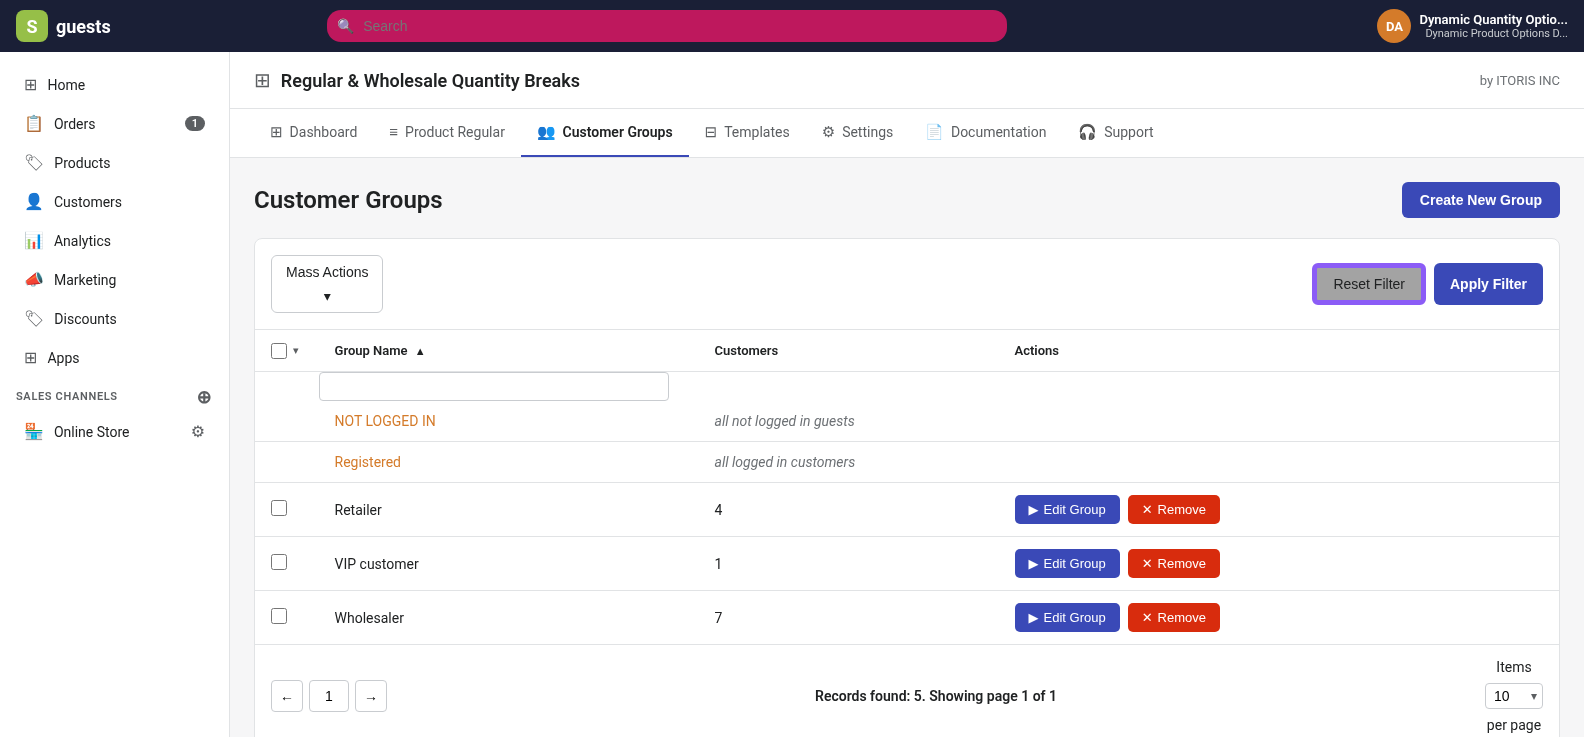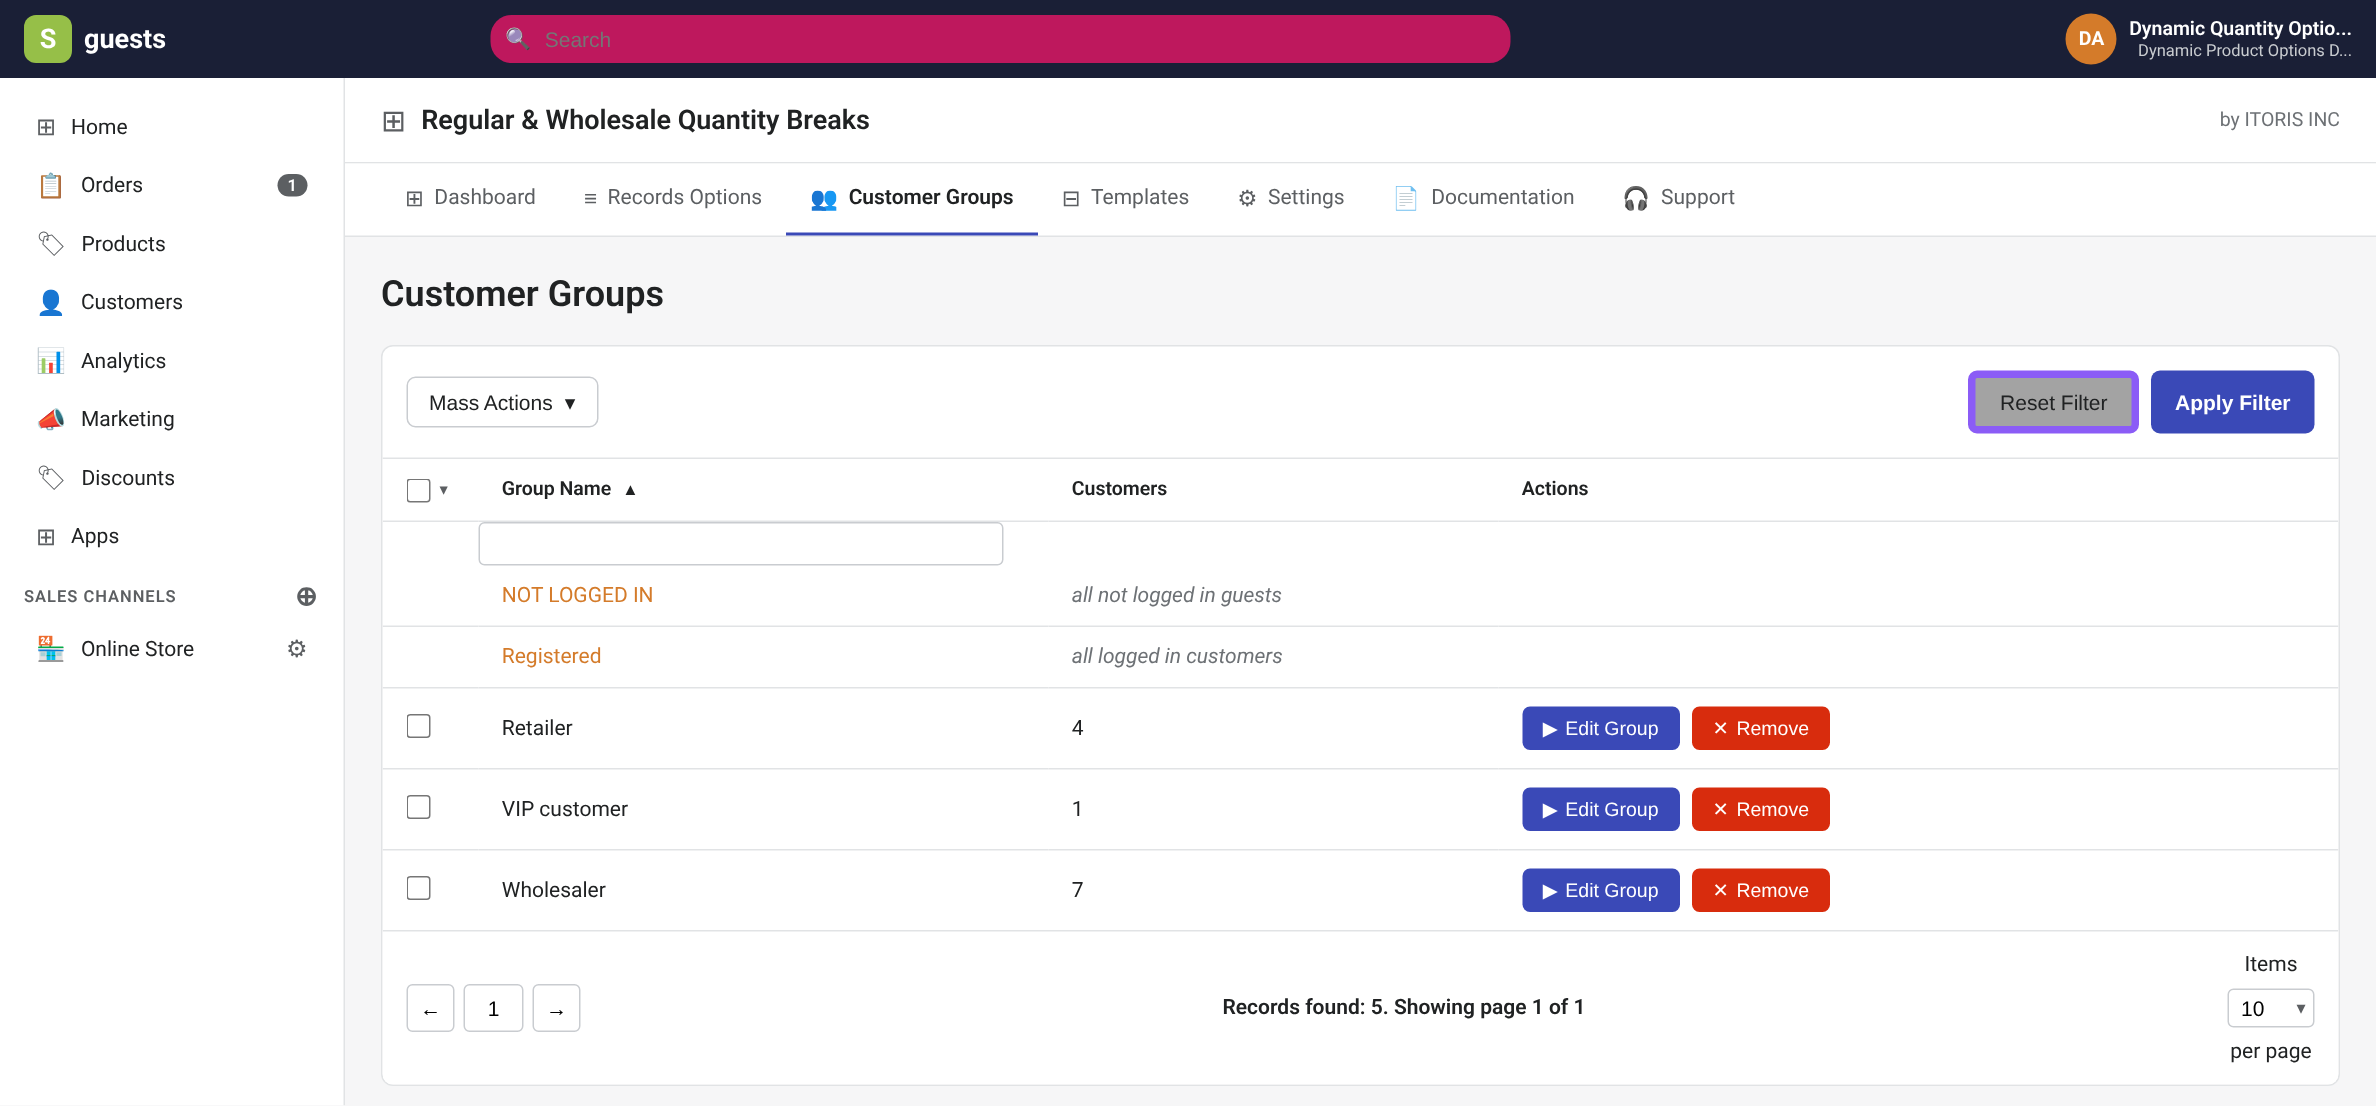--- a/index.html
+++ b/index.html
@@ -243,20 +243,21 @@
       display: flex;
       align-items: center;
       gap: 8px;
       border: 1px solid #c9ccd0;
       background: #fff;
       border-radius: 6px;
       padding: 8px 14px;
       font-size: 14px;
       cursor: pointer;
       color: #202223;
+      flex-direction: column;
     }
     .filter-actions {
       display: flex;
       gap: 8px;
     }
     .btn-reset {
       border: 5px solid #8b5cf6;
       background: #a3a3a3;
       border-radius: 6px;
       padding: 8px 16px;
@@ -519,21 +520,21 @@
       <span class="app-by">by ITORIS INC</span>
     </div>
 
     <div class="tabs">
       <div class="tab">
         <span class="tab-icon">⊞</span>
         <span>Dashboard</span>
       </div>
       <div class="tab">
         <span class="tab-icon">≡</span>
-        <span>Records Options</span>
+        <span>Product Regular</span>
       </div>
       <div class="tab active">
         <span class="tab-icon">👥</span>
         <span>Customer Groups</span>
       </div>
       <div class="tab">
         <span class="tab-icon">⊟</span>
         <span>Templates</span>
       </div>
       <div class="tab">
@@ -547,20 +548,21 @@
       <div class="tab">
         <span class="tab-icon">🎧</span>
         <span>Support</span>
       </div>
     </div>
 
     <div class="page-content">
 
       <div class="page-header">
         <h1 class="page-title">Customer Groups</h1>
+        <button class="btn-primary">Create New Group</button>
       </div>
 
       <div class="table-card">
 
         <div class="filter-row">
           <button class="mass-actions-btn">
             <span>Mass Actions</span>
             <span>▾</span>
           </button>
           <div class="filter-actions">

